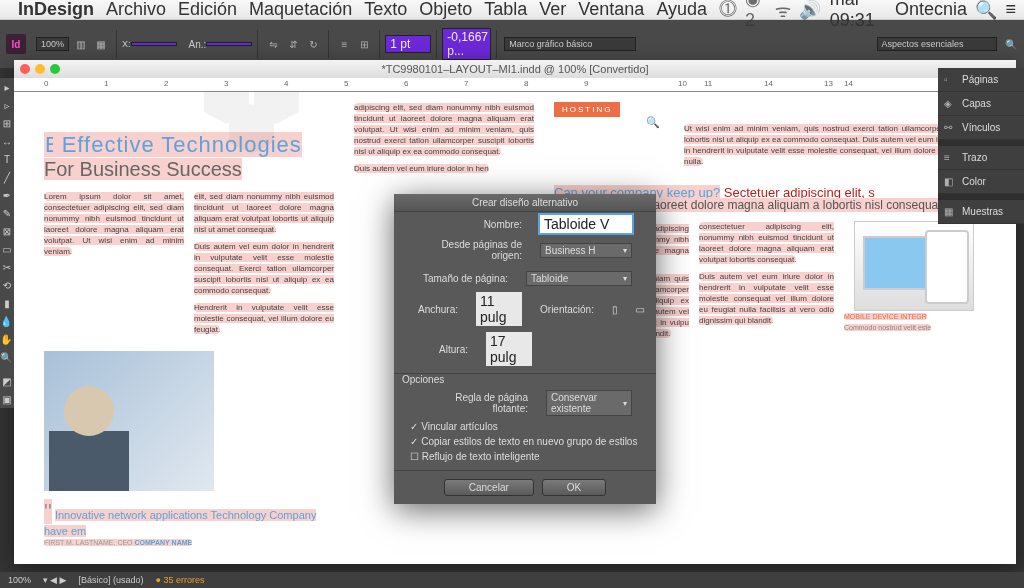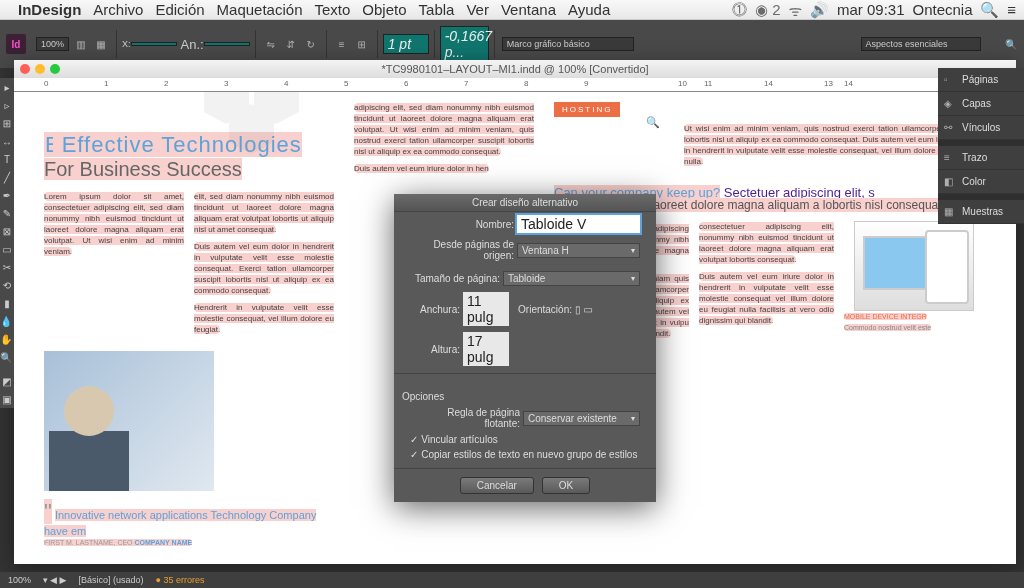--- a/index.html
+++ b/index.html
@@ -1,33 +1,33 @@
 <!DOCTYPE html>
 <html><head>
 <meta charset="utf-8">
 <style>
 * { margin:0; padding:0; box-sizing:border-box; font-family:"Helvetica Neue",Arial,sans-serif; }
 body { background:#333; width:1024px; height:588px; overflow:hidden; position:relative; font-size:11px; }
 
 
-.menubar { height:20px; background:linear-gradient(#f8f8f8,#e8e8e8); display:flex; align-items:center; padding:0 8px; color:#333; font-size:15px; border-bottom:1px solid #ccc; }
+.menubar { height:20px; background:linear-gradient(#f8f8f8,#e8e8e8); display:flex; align-items:center; padding:0 8px; color:#333; font-size:18px; border-bottom:1px solid #ccc; }
 .menubar .apple { font-size:14px; margin-right:10px; }
 .menubar .appname { font-weight:bold; margin-right:12px; }
 .menubar .m { margin-right:12px; }
 .menubar .right { margin-left:auto; display:flex; align-items:center; gap:8px; }
 .menubar .right .ico { opacity:.7; }
 
 
 .appchrome { height:48px; background:#494949; display:flex; align-items:center; padding:0 6px; color:#ccc; font-size:10px; }
 .appchrome .idlogo { width:20px; height:20px; background:#3b2133; color:#ff4dd2; font-weight:bold; display:flex; align-items:center; justify-content:center; margin-right:8px; border-radius:2px;}
 .appchrome .sel { background:#3a3a3a; border:1px solid #222; padding:1px 4px; margin:0 2px; font-size:9px; color:#ccc; }
-.appchrome .numfield { background:#0f766e; border:1px solid #222; padding:1px 4px; font-size:14px; color:#eee; width:46px; display:inline-block;font-style:italic;}
+.appchrome .numfield { background:#6d28d9; border:1px solid #222; padding:1px 4px; font-size:12px; color:#eee; width:46px; display:inline-block;}
 .appchrome .iconbtn { width:18px; height:18px; display:inline-flex; align-items:center; justify-content:center; margin:0 1px; opacity:.8; }
 .appchrome .divider { width:1px; height:28px; background:#333; margin:0 5px; }
-.appchrome .right { margin-left:auto; display:flex; align-items:center; gap:23px; }
+.appchrome .right { margin-left:auto; display:flex; align-items:center; gap:7px; }
 
 
 .docwin { position:absolute; left:14px; top:60px; width:1002px; height:504px; background:#fff; box-shadow:0 4px 20px rgba(0,0,0,.4); display:flex; flex-direction:column; }
 .doctitle { height:18px; background:linear-gradient(#f4f4f4,#ddd); display:flex; align-items:center; font-size:11px; color:#555; position:relative; }
 .doctitle .dots { display:flex; gap:5px; margin-left:6px; }
 .doctitle .dot { width:10px; height:10px; border-radius:50%; }
 .doctitle .r{background:#ff5f56;} .doctitle .y{background:#ffbd2e;} .doctitle .g{background:#27c93f;}
 .doctitle .t { position:absolute; left:50%; transform:translateX(-50%); }
 
 
@@ -82,31 +82,31 @@
 
 
 .rpanel { position:absolute; right:0; top:68px; width:86px; background:#3f3f3f; z-index:40; }
 .rpanel .tab { height:24px; display:flex; align-items:center; padding:0 6px; font-size:10px; color:#ddd; gap:6px; border-bottom:1px solid #333;}
 .rpanel .tab .i { width:12px; height:12px; opacity:.7; display:inline-block;}
 .rpanel .divider { height:6px; background:#2f2f2f; }
 
 
 .dialog { position:absolute; left:394px; top:194px; width:262px; background:#595959; box-shadow:0 6px 30px rgba(0,0,0,.6); z-index:100; color:#ddd; font-size:10px; }
 .dialog .dtitle { height:18px; background:linear-gradient(#6a6a6a,#555); text-align:center; line-height:18px; font-size:10px; border-bottom:1px solid #444; }
-.dialog .row { display:flex; align-items:center; padding:3px 16px; gap:3px; }
+.dialog .row { display:flex; align-items:center; padding:3px 24px; gap:18px; }
 .dialog .lbl { text-align:right; width:104px; font-size:10px; }
 .dialog .inp { background:#e8e8e8; color:#222; padding:1px 4px; font-size:14px; flex:1; }
 .dialog .drop { background:#6a6a6a; padding:1px 4px; flex:1; display:flex; justify-content:space-between; align-items:center; border:1px solid #444;}
 .dialog .drop::after { content:"▾"; font-size:8px;}
-.dialog .sec { padding:17px 8px 2px; font-size:10px; border-top:1px solid #444; margin-top:4px;}
+.dialog .sec { padding:0 8px 2px; font-size:10px; border-top:1px solid #444; margin-top:4px;}
 .dialog .chk { padding:2px 8px 2px 16px; font-size:10px; }
 .dialog .chk::before { content:"✓ "; color:#ddd; }
 .dialog .chk.off::before { content:"☐ "; }
 .dialog .btns { display:flex; justify-content:center; gap:8px; padding:8px; border-top:1px solid #444; margin-top:6px;}
-.dialog .btn { background:linear-gradient(#7a7a7a,#5a5a5a); border:1px solid #333; padding:2px 16px; border-radius:3px; font-size:10px; }
+.dialog .btn { background:linear-gradient(#7a7a7a,#5a5a5a); border:1px solid #333; padding:2px 24px; border-radius:3px; font-size:10px; }
 
 
 .footer { position:absolute; bottom:0; left:0; right:0; height:16px; background:#3f3f3f; color:#ccc; font-size:9px; display:flex; align-items:center; padding:0 8px; gap:12px;}
 .footer .warn { color:#e8a030; }
 .cursor-zoom{position:absolute;left:646px;top:116px;font-size:11px;z-index:90;}
 </style>
 </head>
 <body>
 
 <div class="menubar">
@@ -134,21 +134,21 @@
 </div>
 
 <div class="appchrome">
   <div class="idlogo">Id</div>
   <span class="sel">100%</span>
   <span class="iconbtn">▥</span>
   <span class="iconbtn">▦</span>
   <div class="divider"></div>
   <span style="font-size:9px">X:</span>
     <span class="numfield"></span>
-  <span style="font-size:13px;margin-left:4px">An.:</span>
+  <span style="font-size:10px;margin-left:12px">An.:</span>
     <span class="numfield"></span>
   <div class="divider"></div>
   <span class="iconbtn">⇋</span>
   <span class="iconbtn">⇵</span>
   <span class="iconbtn">↻</span>
   <div class="divider"></div>
   <span class="iconbtn">≡</span>
   <span class="iconbtn">⊞</span>
   <div class="divider"></div>
   <span class="numfield">1 pt</span>
@@ -271,21 +271,21 @@
 
       <div class="colB body-text">
         <p><span class="pink">adipiscing elit, sed diam nonummy nibh euismod tincidunt ut laoreet dolore magna aliquam erat volutpat. Ut wisi enim ad minim veniam, quis nostrud exerci tation ullamcorper suscipit lobortis nisl ut aliquip ex ea commodo consequat.</span></p>
         <p><span class="pink">Duis autem vel eum iriure dolor in hen</span></p>
       </div>
 
       <div class="colC body-text">
         <div style="text-align:left;margin-bottom:6px"><span class="badge">HOSTING</span></div>
         <p style="margin-left:130px"><span class="pink">Ut wisi enim ad minim veniam, quis nostrud exerci tation ullamcorper suscipit lobortis nisl ut aliquip ex ea commodo consequat. Duis autem vel eum iriure dolor in hendrerit in vulputate velit esse molestie consequat, vel illum dolore eu feugiat nulla.</span></p>
         <div style="margin-top:20px">
-          <span class="subhead"><span class="lead">Can your company keep up?</span><span style="color:#4c1d95"> Sectetuer adipiscing elit, s</span></span>
+          <span class="subhead"><span class="lead">Can your company keep up?</span><span style="color:#b91c1c"> Sectetuer adipiscing elit, s</span></span>
           <div class="subhead-body"><span class="pink">ismod tincidunt ut laoreet dolore magna aliquam a lobortis nisl consequat.</span></div>
         </div>
         <div style="display:flex;gap:10px;margin-top:10px">
           <div style="flex:1">
             <p><span style="color:#5da3db;font-size:14px">▶</span> <span class="pink">Lorem ipsum dolor si adipiscing elit, sed diam euismod nummy nibh euismod tincidunt ut laoree magna aliquam erat volutpat.</span></p>
             <p><span class="pink">Ut wisi enim ad minim veniam quis nostrud exerci tation ullamcorper suscipit lobortis nisl ut aliquip ex commodo consequat. Duis autem vel eum iriure dolor in hendrerit in vulpu odi importuntur ur lao qui blandit.</span></p>
           </div>
           <div style="flex:1">
             <p><span class="pink">consectetuer adipiscing elit, nonummy nibh euismod tincidunt ut laoreet dolore magna aliquam erat volutpat lobortis consequat.</span></p>
             <p><span class="pink">Duis autem vel eum iriure dolor in hendrerit in vulputate velit esse molestie consequat vel illum dolore eu feugiat nulla facilisis at vero odio dignissim qui blandit.</span></p>
@@ -305,21 +305,21 @@
 
 <div class="dialog">
   <div class="dtitle">Crear diseño alternativo</div>
   <div class="row">
       <div class="lbl">Nombre:</div>
       <div class="inp" style="background:#fff;outline:2px solid #5da3db">Tabloide V</div>
     </div>
   <div class="row">
       <div class="lbl">Desde páginas de origen:</div>
       <div class="drop">
-        <span>Ventana H</span>
+        <span>Business H</span>
       </div>
     </div>
   <div style="height:4px"></div>
   <div class="row">
       <div class="lbl" style="width:90px">Tamaño de página:</div>
       <div class="drop">
         <span>Tabloide</span>
       </div>
     </div>
   <div class="row">
@@ -335,20 +335,21 @@
     </div>
   <div class="sec">Opciones</div>
   <div class="row">
       <div class="lbl" style="width:110px">Regla de página flotante:</div>
       <div class="drop">
         <span>Conservar existente</span>
       </div>
     </div>
   <div class="chk">Vincular artículos</div>
   <div class="chk">Copiar estilos de texto en nuevo grupo de estilos</div>
+  <div class="chk off">Reflujo de texto inteligente</div>
   <div class="btns">
     <div class="btn">Cancelar</div>
     <div class="btn">OK</div>
   </div>
 </div>
 
 <div class="footer">
   <span>100%</span>
   <span>▾ ◀ ▶</span>
   <span>[Básico] (usado)</span>

